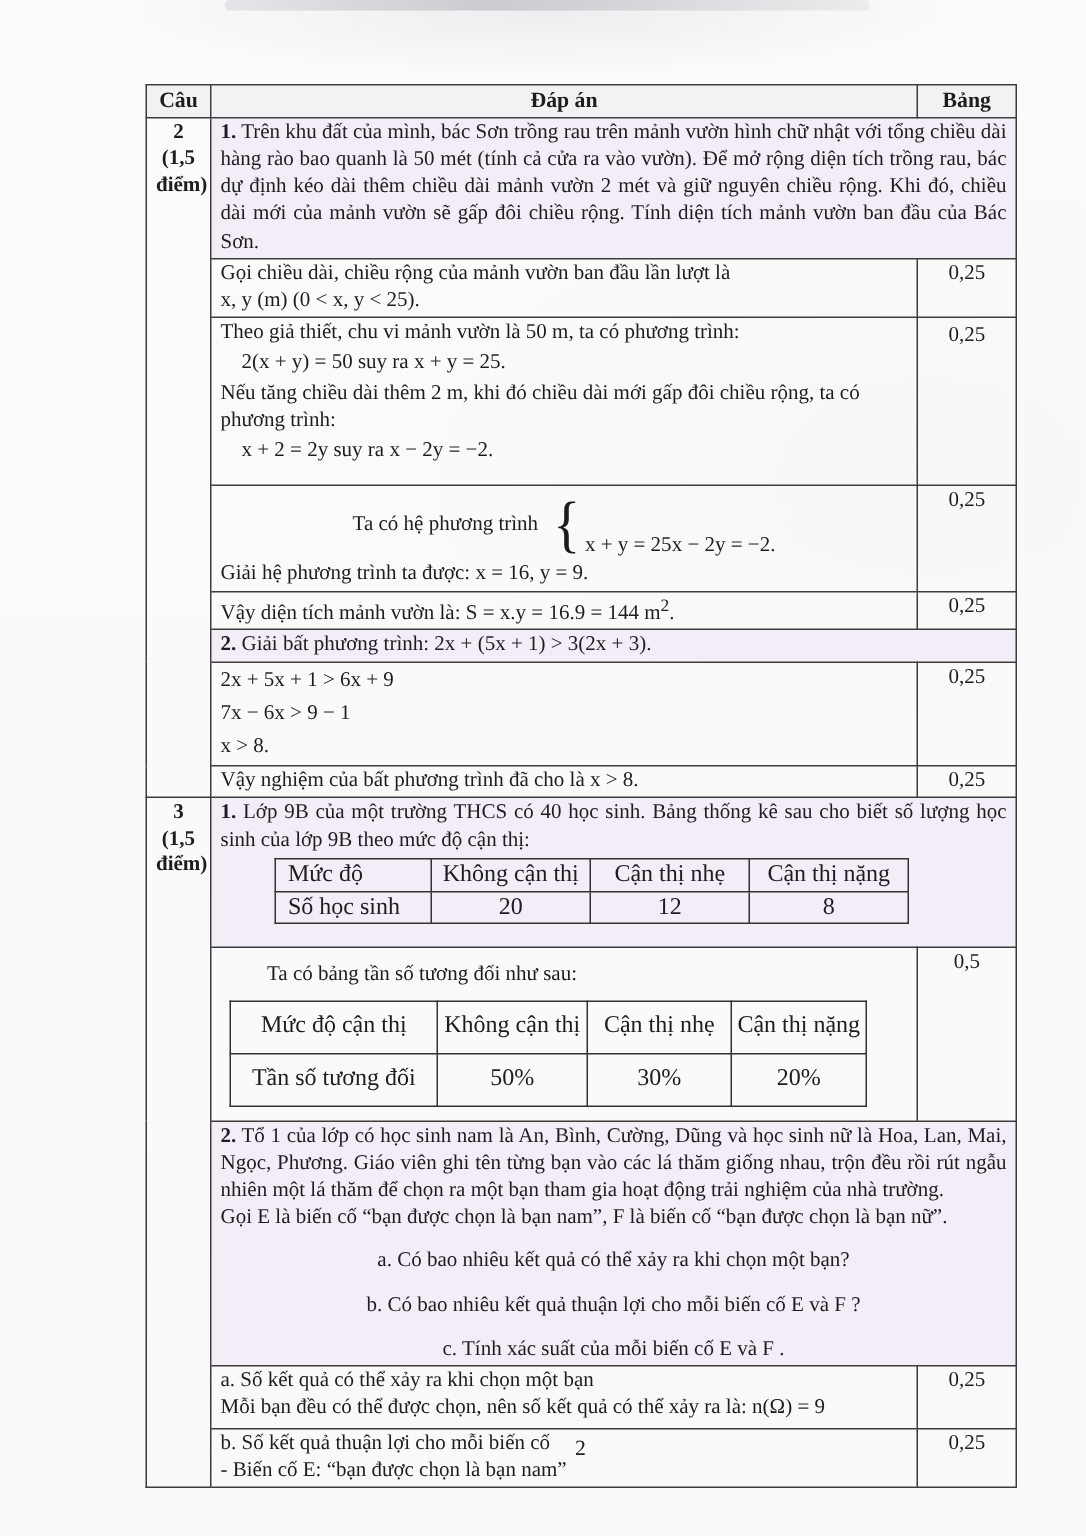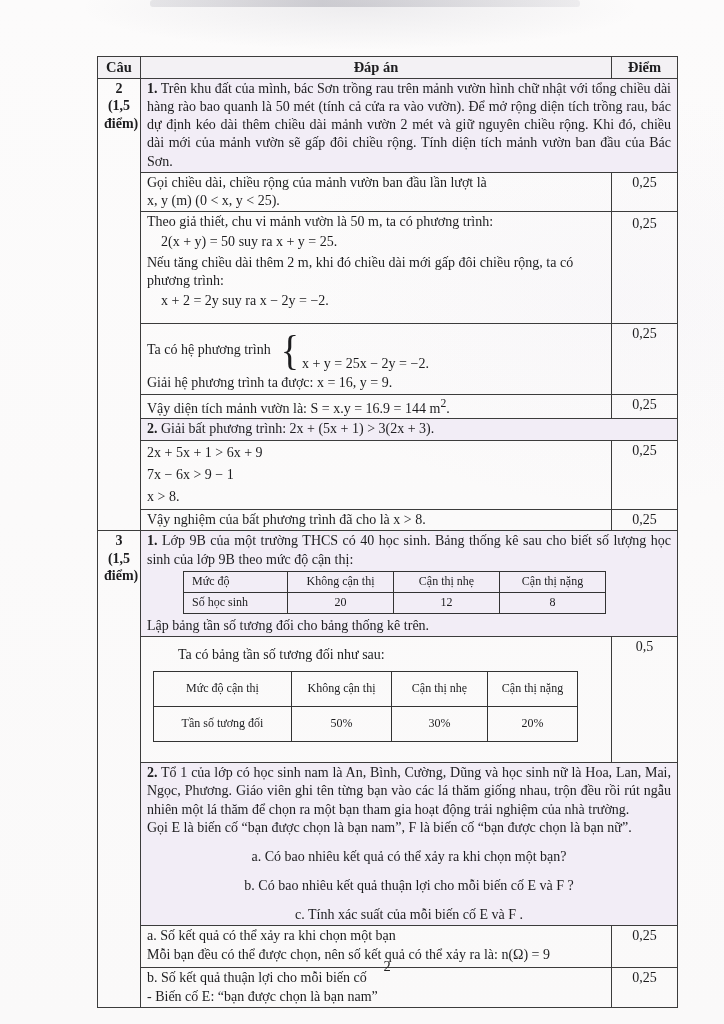--- a/index.html
+++ b/index.html
@@ -32,33 +32,33 @@
   th.h{font-weight:bold;text-align:center;font-size:14.5px;background:#f3f1f4;padding:1px 2px;}
   td.cau{
     text-align:center;font-weight:bold;vertical-align:middle;
     padding:0 1px;font-size:14px;line-height:1.25;
   }
   td.score{text-align:center;vertical-align:middle;padding:0 2px;}
   td.score.top{vertical-align:top;padding-top:3px;}
   td.stmt{background:#f2edf6;text-align:justify;}
   .m{}
   .eq{margin-left:14px;padding:2px 0;}
-  .sys-row{display:flex;align-items:center;margin:1px 0 0 0;}
+  .sys-row{display:flex;align-items:center;margin:1px 0 0 0;justify-content:center;}
   .brace{font-size:38px;font-weight:400;line-height:1;margin:0 3px 0 10px;transform:scaleY(1.1);}
   .sys-lines{display:flex;flex-direction:row;line-height:1.45;margin-top:28px;}
   .center{text-align:center;margin-top:11px;}
   table.inner{
     border-collapse:collapse;table-layout:fixed;
-    font-size:12px;
+    font-size:16px;
   }
   table.inner td{border:1.5px solid #333;text-align:center;vertical-align:middle;}
   table.t1{margin:2px 0 3px 36px;width:422px;}
   table.t1 td{padding:0 3px;height:20px;}
   table.t1 td.lbl{text-align:left;padding-left:8px;}
-  table.t2{margin:7px 0 19px 6px;width:424px;}
+  table.t2{margin:7px 0 8px 6px;width:424px;}
   table.t2 td{padding:5px 3px;height:24px;}
   .pgnum{
     position:absolute;left:97px;top:958px;width:580px;
     text-align:center;font-size:14.5px;color:#222;
   }
   .smudge{position:absolute;left:150px;top:0;width:430px;height:7px;
     background:linear-gradient(90deg,rgba(90,90,110,0.12),rgba(60,60,80,0.2) 40%,rgba(90,90,110,0.08));
     border-radius:3px;}
 </style>
 </head>
@@ -71,21 +71,21 @@
     <colgroup>
         <col style="width:43px">
         <col style="width:471px">
         <col style="width:66px">
       </colgroup>
 
     <tbody>
         <tr style="height:19px">
       <th class="h">Câu</th>
       <th class="h">Đáp án</th>
-      <th class="h">Điểm</th>
+      <th class="h">Bảng</th>
     </tr>
 
     <tr style="height:91px">
       <td class="cau" rowspan="8">
         <div>2</div>
         <div>(1,5 điểm)</div>
       </td>
       <td class="stmt" colspan="2">
         <b>1.</b>
         <span>Trên khu đất của mình, bác Sơn trồng rau trên mảnh vườn hình chữ nhật với tổng chiều dài hàng rào bao quanh là 50 mét (tính cả cửa ra vào vườn). Để mở rộng diện tích trồng rau, bác dự định kéo dài thêm chiều dài mảnh vườn 2 mét và giữ nguyên chiều rộng. Khi đó, chiều dài mới của mảnh vườn sẽ gấp đôi chiều rộng. Tính diện tích mảnh vườn ban đầu của Bác Sơn.</span>
@@ -198,21 +198,20 @@
             <td>Cận thị nặng</td>
           </tr>
           <tr>
             <td class="lbl">Số học sinh</td>
             <td>20</td>
             <td>12</td>
             <td>8</td>
           </tr>
         </tbody>
             </table>
-        <div style="text-align:left;">Lập bảng tần số tương đối cho bảng thống kê trên.</div>
       </td>
     </tr>
 
     <tr style="height:111px">
       <td>
         <div style="padding-top:8px;margin-left:31px;">Ta có bảng tần số tương đối như sau:</div>
         <table class="inner t2">
           <colgroup>
                 <col style="width:138px">
                 <col style="width:100px">

